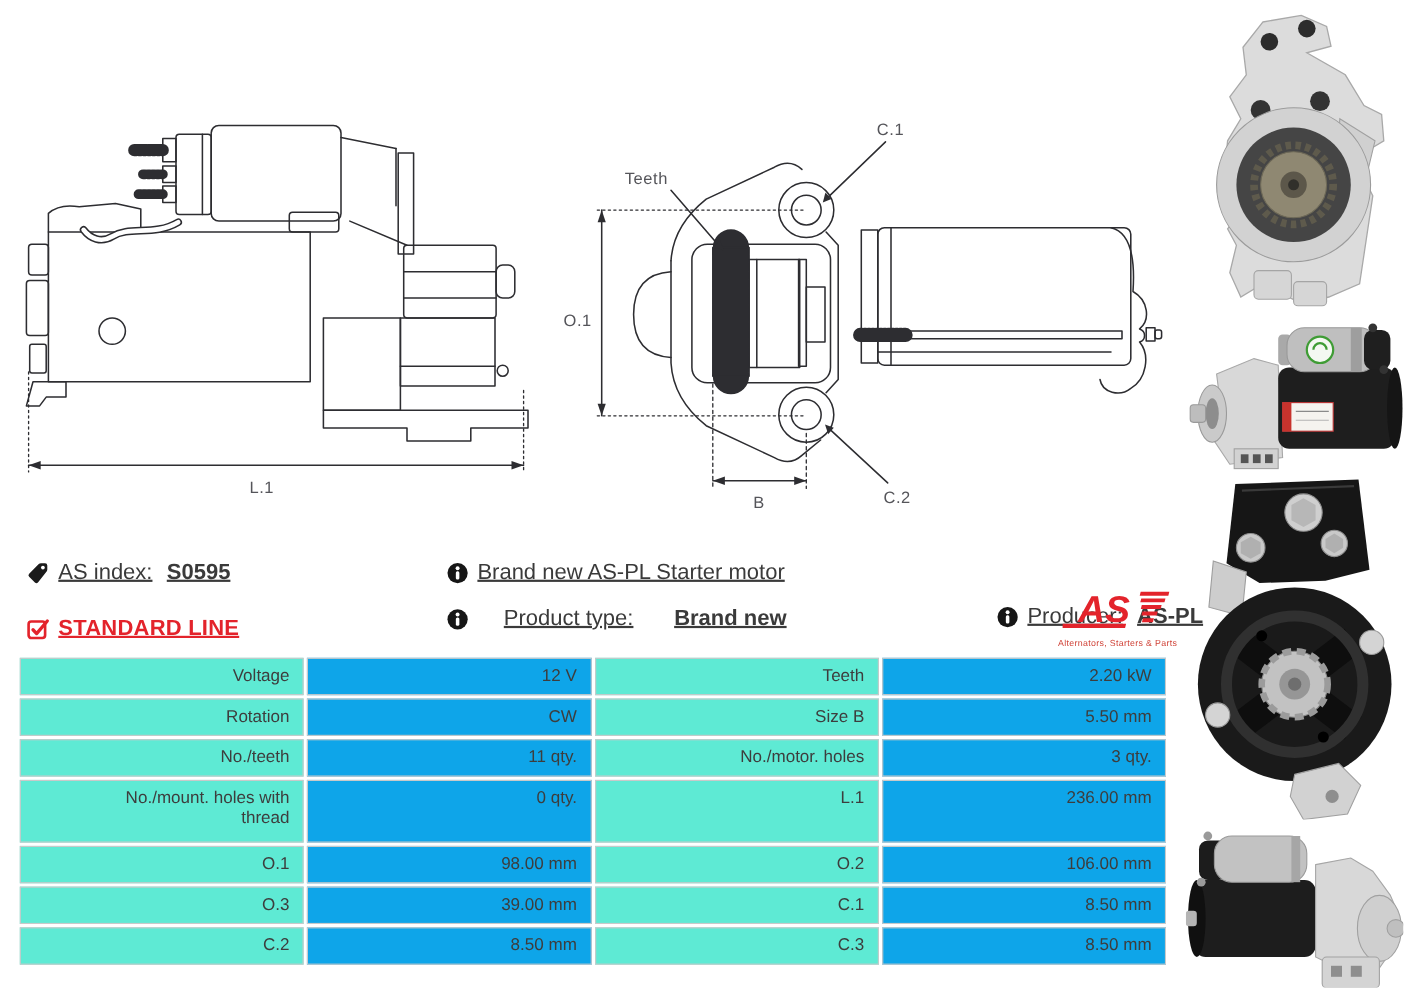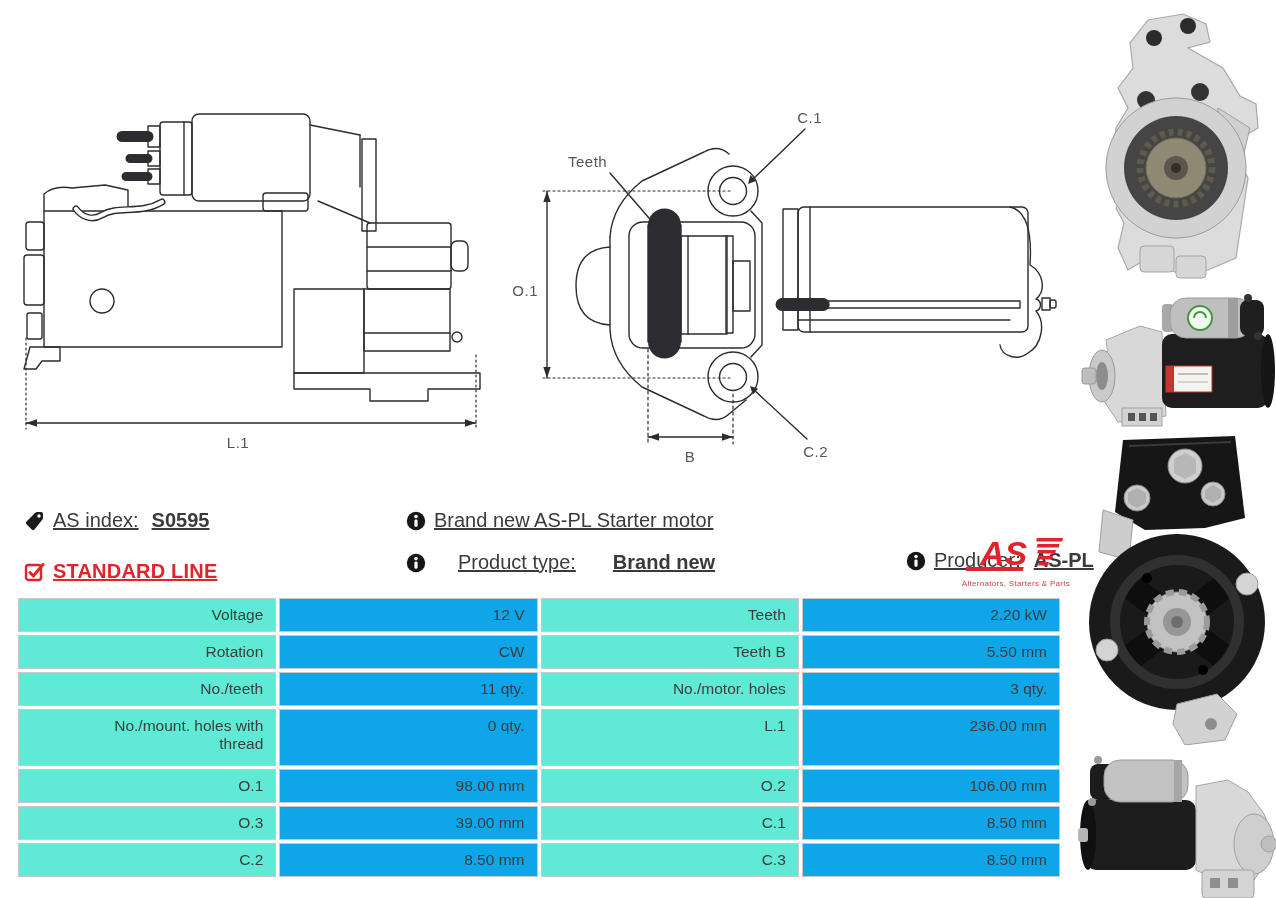--- a/index.html
+++ b/index.html
@@ -310,21 +310,21 @@
     <tbody>
       <tr>
         <td class="lbl">Voltage</td>
         <td class="val">12 V</td>
         <td class="lbl">Teeth</td>
         <td class="val">2.20 kW</td>
       </tr>
       <tr>
         <td class="lbl">Rotation</td>
         <td class="val">CW</td>
-        <td class="lbl">Teeth B</td>
+        <td class="lbl">Size B</td>
         <td class="val">5.50 mm</td>
       </tr>
       <tr>
         <td class="lbl">No./teeth</td>
         <td class="val">11 qty.</td>
         <td class="lbl">No./motor. holes</td>
         <td class="val">3 qty.</td>
       </tr>
       <tr class="tall">
         <td class="lbl">No./mount. holes with thread</td>

